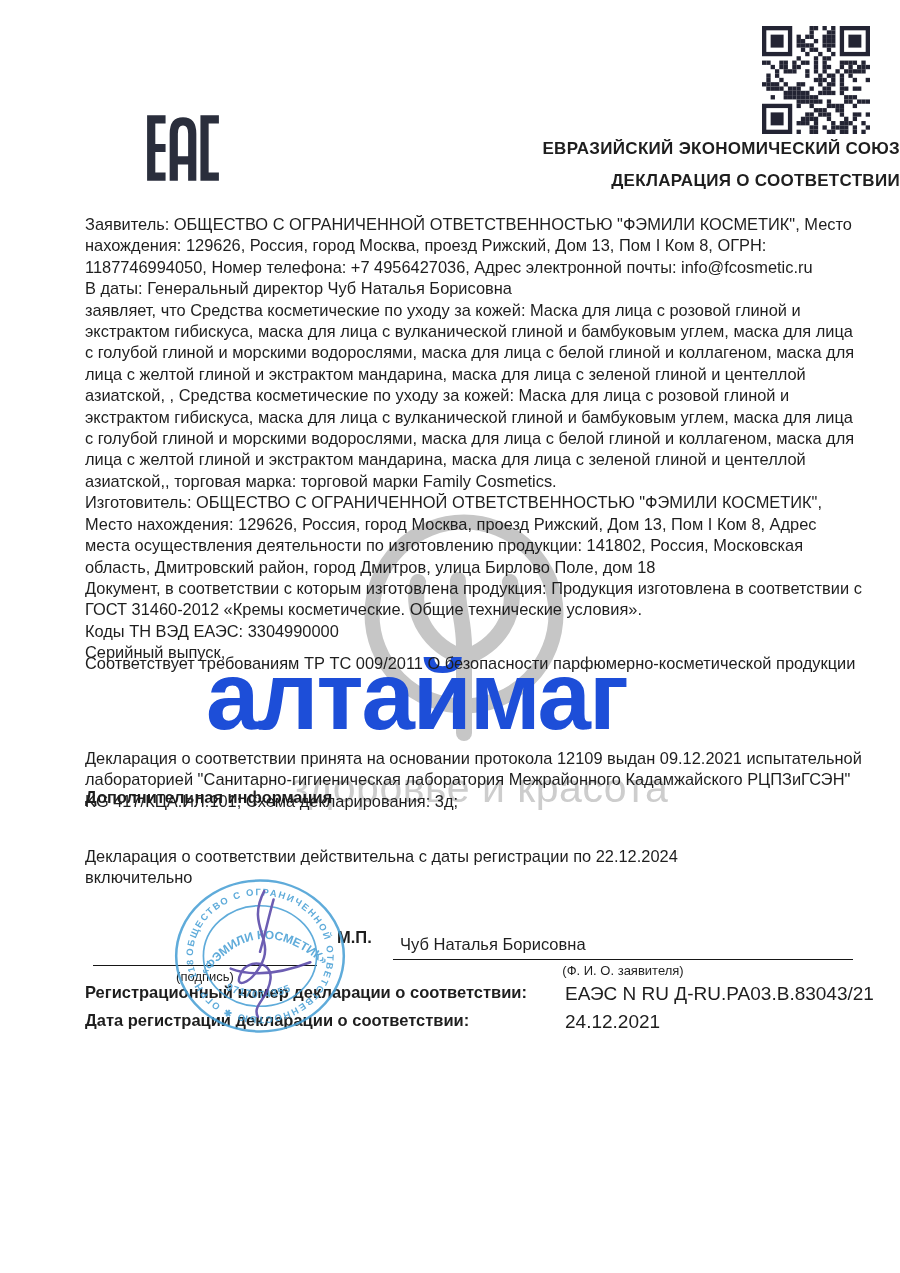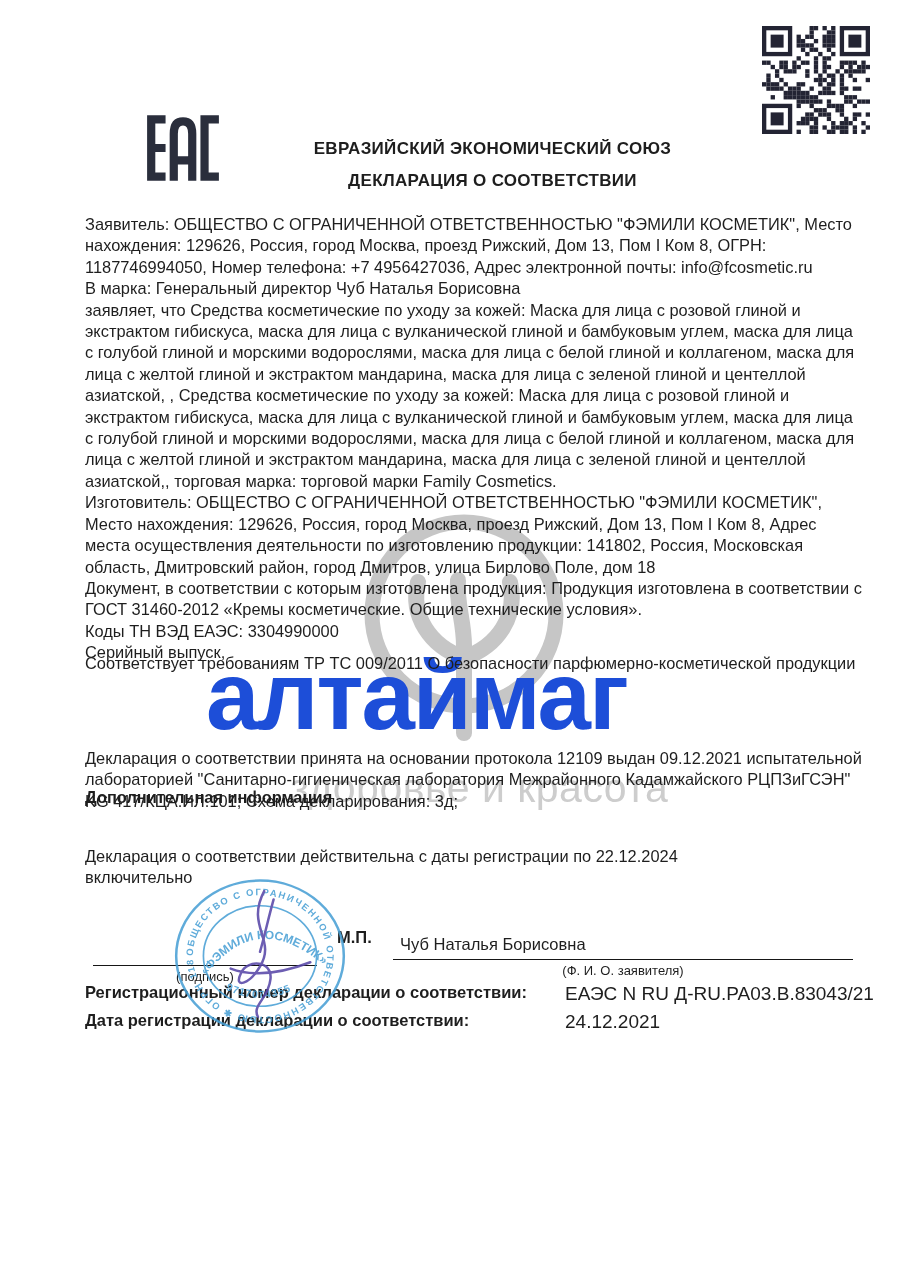--- a/index.html
+++ b/index.html
@@ -4,21 +4,21 @@
 <style>
   html,body{margin:0;padding:0;background:#ffffff;}
   .page{
     position:relative; width:900px; height:1273px; background:#ffffff;
     font-family:"Liberation Sans", sans-serif; color:#1e1e1e; overflow:hidden;
   }
   .abs{position:absolute;}
   
   .eac-logo{left:143px; top:112px; width:80px; height:72px;}
   .qr{left:762px; top:26px; width:108px; height:108px;}
-  .title{left:85px; width:815px; text-align:center; font-weight:bold; font-size:17px; letter-spacing:.3px; z-index:2;}
+  .title{left:85px; width:815px; text-align:right; font-weight:bold; font-size:17px; letter-spacing:.3px; z-index:2;}
   .title1{top:139px;}
   .title2{top:171px;}
   
   .content{left:85px; top:214px; width:778px; font-size:16.4px; line-height:21.4px; z-index:2;}
   .content p{margin:0;}
   .mt4{margin-top:4.5px;}
   b.lbl{font-weight:normal;}
   .block{left:85px; width:778px; font-size:16.4px; line-height:21.4px; z-index:2;}
   .complies{top:653px;}
   .basis{top:716px;margin-top:32px;}
@@ -299,21 +299,21 @@
           <rect x="92" y="96" width="4" height="4"></rect>
         </g>
     </g>
   </svg>
 
   <div class="abs title title1">ЕВРАЗИЙСКИЙ ЭКОНОМИЧЕСКИЙ СОЮЗ</div>
   <div class="abs title title2">ДЕКЛАРАЦИЯ О СООТВЕТСТВИИ</div>
 
   <div class="abs content">
     <p><b class="lbl">Заявитель:</b><span> ОБЩЕСТВО С ОГРАНИЧЕННОЙ ОТВЕТСТВЕННОСТЬЮ "ФЭМИЛИ КОСМЕТИК", Место нахождения: 129626, Россия, город Москва, проезд Рижский, Дом 13, Пом I Ком 8, ОГРН: 1187746994050, Номер телефона: +7 4956427036, Адрес электронной почты: info@fcosmetic.ru</span></p>
-    <p class="mt4"><b class="lbl">В марка:</b><span> Генеральный директор Чуб Наталья Борисовна</span></p>
+    <p class="mt4"><b class="lbl">В даты:</b><span> Генеральный директор Чуб Наталья Борисовна</span></p>
     <p class="mt4"><b class="lbl">заявляет, что</b><span>  Средства косметические по уходу за кожей: Маска для лица с розовой глиной и экстрактом гибискуса, маска для лица с вулканической глиной и бамбуковым углем, маска для лица с голубой глиной и морскими водорослями, маска для лица с белой глиной и коллагеном, маска для лица с желтой глиной и экстрактом мандарина, маска для лица с зеленой глиной и центеллой азиатской, , Средства косметические по уходу за кожей: Маска для лица с розовой глиной и экстрактом гибискуса, маска для лица с вулканической глиной и бамбуковым углем, маска для лица с голубой глиной и морскими водорослями, маска для лица с белой глиной и коллагеном, маска для лица с желтой глиной и экстрактом мандарина, маска для лица с зеленой глиной и центеллой азиатской,, торговая марка: торговой марки Family Cosmetics.</span></p>
     <p>Изготовитель: ОБЩЕСТВО С ОГРАНИЧЕННОЙ ОТВЕТСТВЕННОСТЬЮ "ФЭМИЛИ КОСМЕТИК", Место нахождения: 129626, Россия, город Москва, проезд Рижский, Дом 13, Пом I Ком 8, Адрес места осуществления деятельности по изготовлению продукции: 141802, Россия, Московская область, Дмитровский район, город Дмитров, улица Бирлово Поле, дом 18</p>
     <p>Документ, в соответствии с которым изготовлена продукция: Продукция изготовлена в соответствии с ГОСТ 31460-2012 «Кремы косметические. Общие технические условия».</p>
     <p>Коды ТН ВЭД ЕАЭС: 3304990000</p>
     <p>Серийный выпуск,</p>
   </div>
 
   <div class="abs block complies">
     <b class="lbl">Соответствует требованиям</b><span> ТР ТС 009/2011 О безопасности парфюмерно-косметической продукции</span>
   </div>

